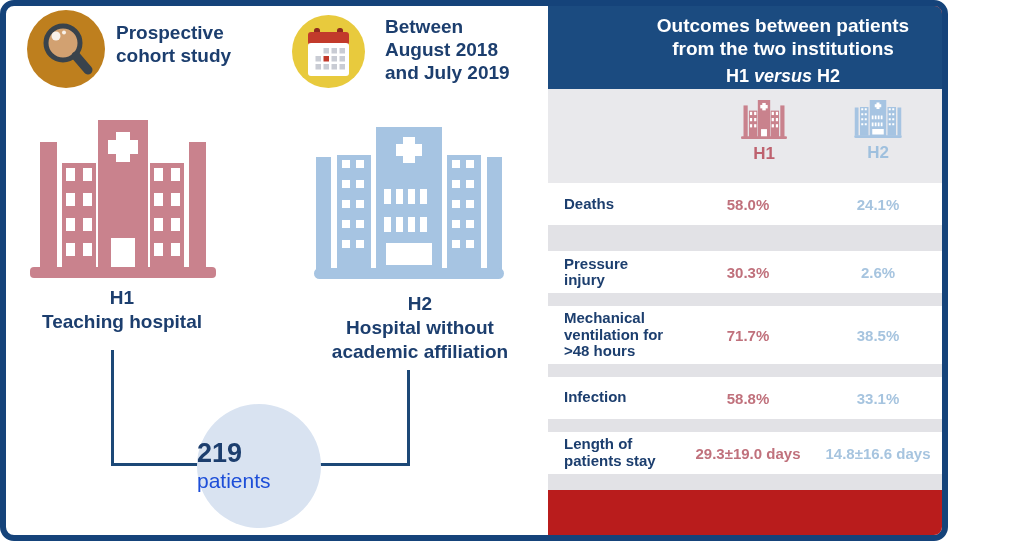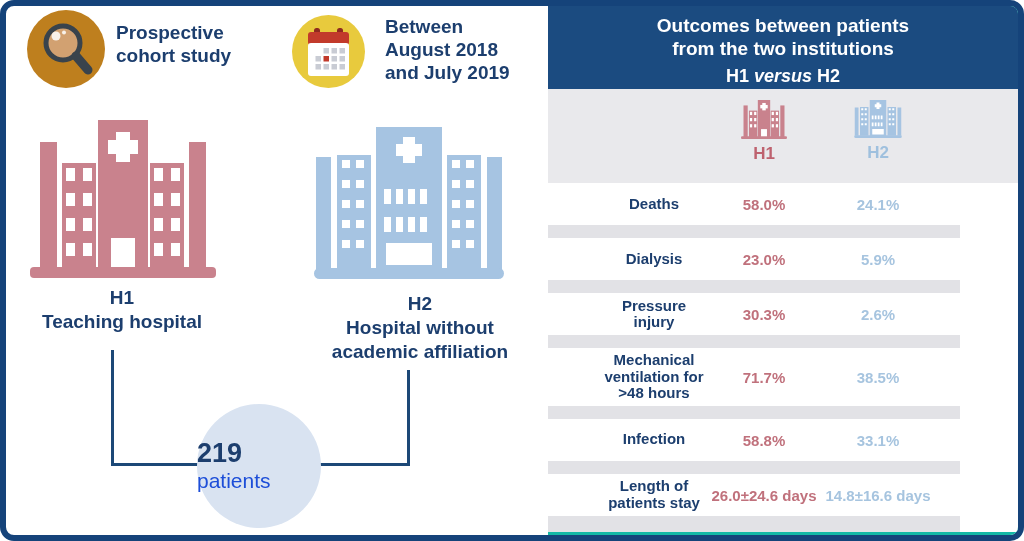--- a/index.html
+++ b/index.html
@@ -1,19 +1,19 @@
 <!DOCTYPE html>
 <html><head>
 <meta charset="utf-8">
 <style>
   * { margin:0; padding:0; box-sizing:border-box; }
   html,body { width:1024px; height:541px; background:#fff; }
   body { font-family:"Liberation Sans","DejaVu Sans",sans-serif; }
   .canvas {
-    position:relative; width:1024px; height:541px;
+    position:relative; width:948px; height:541px;
     background:#ffffff;
     border:6px solid #15437A; border-radius:14px;
     overflow:hidden;
   }
   
   .badge-circle { position:absolute; border-radius:50%; }
   .badge-circle svg { display:block; width:100%; height:100%; }
   .badge-text {
     position:absolute; color:#1C3E6E; font-weight:bold;
     font-size:19px; line-height:1.22; white-space:pre-line;
@@ -26,21 +26,21 @@
   .bracket { position:absolute; background:#1C4877; z-index:1; }
   .patients-circle {
     position:absolute; left:191px; top:398px; width:124px; height:124px;
     background:#D9E3F1; border-radius:50%; z-index:2;
     display:flex; flex-direction:column; align-items:flex-start; justify-content:center;
   }
   .patients-number { color:#1C3E6E; font-weight:bold; font-size:27px; line-height:1.1; }
   .patients-label  { color:#1d4ed8; font-size:21px; line-height:1.15; }
 
   
-  .right-panel { position:absolute; left:542px; top:0; bottom:0; width:470px; background:#14b8a6; }
+  .right-panel { position:absolute; left:542px; top:0; bottom:0; width:470px; background:#b91c1c; }
   .panel-header {
     background:#1B4B80; color:#ffffff; height:83px; text-align:center;
     padding-top:9px;
   }
   .panel-title { font-size:19px; font-weight:bold; line-height:1.2; white-space:pre-line; }
   .panel-subtitle { font-size:18px; font-weight:bold; margin-top:5px; }
   .panel-subtitle .vs { font-style:italic; font-weight:bold; margin:0 5px; }
   .cols-header { position:relative; background:#E9E9EC; height:94px; }
   .col-head { position:absolute; top:11px; transform:translateX(-50%); text-align:center; }
   .col-head svg { display:block; margin:0 auto; }
@@ -49,29 +49,29 @@
   .col-h2 { left:330px; }
   .col-h1 .col-head-label { color:#BE626F; }
   .col-h2 .col-head-label { color:#9FC0DE; }
 
   .rows { background:#ffffff; }
   .row {
     position:relative; min-height:42px; padding:4px 0;
     display:flex; align-items:center;
   }
   .row-label {
-    margin-left:16px; width:180px; text-align:center;
+    margin-left:16px; width:180px; 
     color:#1C3E6E; font-weight:bold; font-size:15px; line-height:1.1;
     white-space:pre-line;
   }
   .row-val {
     position:absolute; top:50%; transform:translate(-50%,-50%);
     font-weight:bold; font-size:15px; white-space:nowrap;
   }
-  .val-h1 { left:216px; color:#C0717C; }
+  .val-h1 { left:200px; color:#C0717C; }
   .val-h2 { left:330px; color:#A6C4DF; }
   .strip { height:13px; width:412px; background:#E2E2E6; }
   .strip.bottom { height:16px; }
 </style>
 </head>
 <body>
 
 <div class="canvas">
 
   <div class="badge-circle" style="left:21px; top:4px; width:78px; height:78px;">
@@ -289,25 +289,20 @@
       </div>
     </div>
 
     <div class="rows">
       <div class="row">
         <div class="row-label">Deaths</div>
         <span class="row-val val-h1">58.0%</span>
         <span class="row-val val-h2">24.1%</span>
       </div>
       <div class="strip"></div>
-      <div class="row">
-        <div class="row-label">Dialysis</div>
-        <span class="row-val val-h1">23.0%</span>
-        <span class="row-val val-h2">5.9%</span>
-      </div>
       <div class="strip"></div>
       <div class="row">
         <div class="row-label">Pressure
 injury</div>
         <span class="row-val val-h1">30.3%</span>
         <span class="row-val val-h2">2.6%</span>
       </div>
       <div class="strip"></div>
       <div class="row">
         <div class="row-label">Mechanical
@@ -319,20 +314,20 @@
       <div class="strip"></div>
       <div class="row">
         <div class="row-label">Infection</div>
         <span class="row-val val-h1">58.8%</span>
         <span class="row-val val-h2">33.1%</span>
       </div>
       <div class="strip"></div>
       <div class="row">
         <div class="row-label">Length of
 patients stay</div>
-        <span class="row-val val-h1">26.0±24.6 days</span>
+        <span class="row-val val-h1">29.3±19.0 days</span>
         <span class="row-val val-h2">14.8±16.6 days</span>
       </div>
       <div class="strip bottom"></div>
     </div>
   </div>
 
 </div>
 
 </body></html>

